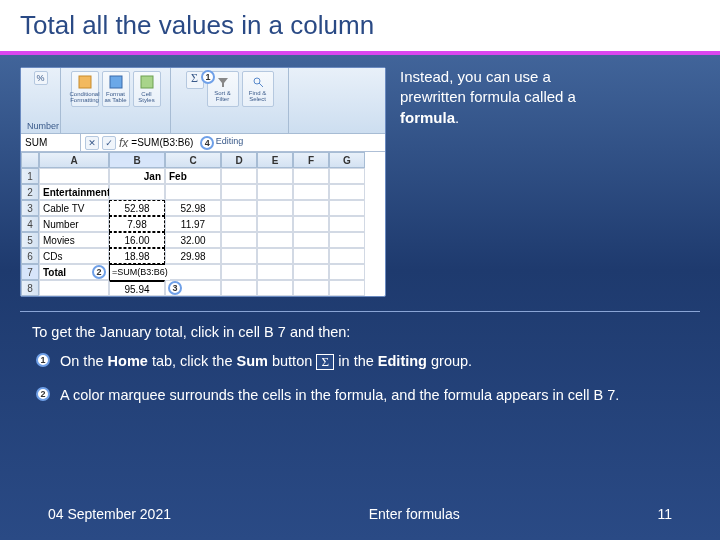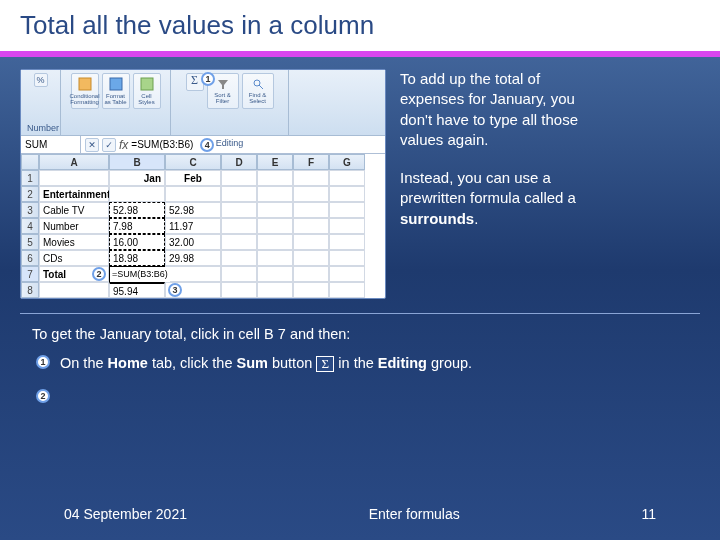--- a/index.html
+++ b/index.html
@@ -7,21 +7,21 @@
     width: 720px;
     height: 540px;
     font-family: Arial, sans-serif;
     background: linear-gradient(180deg, #4a6fa5 0%, #1e3a6e 50%, #2a4a85 100%);
     position: relative;
     overflow: hidden;
   }
   .title-bar {
     background: #fff;
     padding: 10px 20px;
-    border-bottom: 6px solid #d946ef;
+    border-bottom: 4px solid #d946ef;
   }
   .title-bar h1 {
     color: #2a4a85;
     font-size: 26px;
     font-weight: normal;
   }
   .content-upper {
     display: flex;
     padding: 12px 20px 10px 20px;
     gap: 14px;
@@ -142,21 +142,21 @@
     color: #444;
   }
   .cell {
     border: 1px solid #d2d9e4;
     height: 16px;
     line-height: 15px;
     padding: 0 3px;
     background: #fff;
   }
   .tl { text-align: left; }
-  .tr { text-align: left; }
+  .tr { text-align: center; }
   .bold { font-weight: bold; }
   .marquee {
     border: 1.5px dashed #000 !important;
   }
   .sel {
     background: #d7e5fa !important;
   }
   .active-cell {
     border: 2px solid #000 !important;
     position: relative;
@@ -208,21 +208,21 @@
     font-family: serif;
     vertical-align: middle;
   }
   .footer {
     position: absolute;
     bottom: 18px;
     left: 0;
     width: 100%;
     display: flex;
     justify-content: space-between;
-    padding: 0 64px;
+    padding: 0 48px;
     color: #fff;
     font-size: 14px;
   }
 </style>
 </head>
 <body>
 
 <div class="title-bar">
   <h1>Total all the values in a column</h1>
 </div>
@@ -299,21 +299,21 @@
       <div class="hdr sel">B</div>
       <div class="hdr">C</div>
       <div class="hdr">D</div>
       <div class="hdr">E</div>
       <div class="hdr">F</div>
       <div class="hdr">G</div>
 
       <div class="rowhdr">1</div>
       <div class="cell tl"></div>
       <div class="cell bold" style="text-align:right">Jan</div>
-      <div class="cell bold" style="text-align:center">Feb</div>
+      <div class="cell bold" style="">Feb</div>
       <div class="cell"></div>
         <div class="cell"></div>
         <div class="cell"></div>
         <div class="cell"></div>
 
       <div class="rowhdr">2</div>
       <div class="cell tl bold">Entertainment</div>
       <div class="cell"></div>
         <div class="cell"></div>
         <div class="cell"></div>
@@ -380,41 +380,41 @@
         <span class="callout" style="position:absolute;left:2px;top:0">3</span>
       </div>
       <div class="cell"></div>
         <div class="cell"></div>
         <div class="cell"></div>
         <div class="cell"></div>
     </div>
   </div>
 
   <div class="side-text">
-    <p>To add up the total of expenses for January, you don't have to type all those values again.</p>
     <p>
-      <span>Instead, you can use a prewritten formula called a </span><b>surrounds</b><span>.</span>
+      <span>Instead, you can use a prewritten formula called a </span><b>formula</b><span>.</span>
     </p>
   </div>
 </div>
 
 <hr class="divider">
 
 <div class="lower">
   <p class="lower-intro">To get the January total, click in cell B 7 and then:</p>
 
   <div class="step">
     <span class="callout">1</span>
     <div class="step-text">
       <span>On the </span><b>Home</b><span> tab, click the </span><b>Sum</b><span> button </span><span class="sigma-inline">Σ</span><span> in the </span><b>Editing</b><span> group.</span>
     </div>
   </div>
 
   <div class="step">
     <span class="callout">2</span>
+    <div class="step-text">A color marquee surrounds the cells in the formula, and the formula appears in cell B 7.</div>
   </div>
 </div>
 
 <div class="footer">
   <span>04 September 2021</span>
   <span>Enter formulas</span>
   <span>11</span>
 </div>
 
 </body></html>

